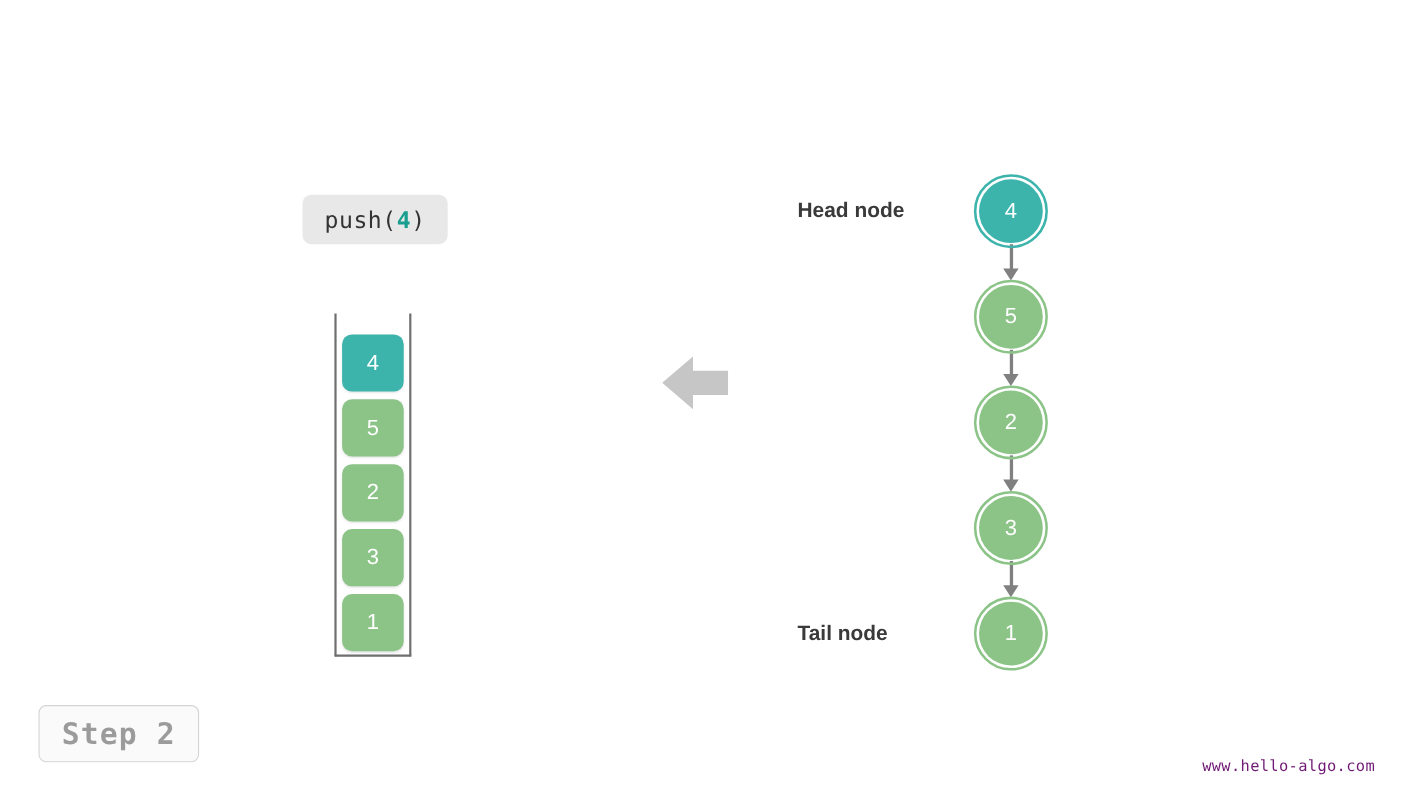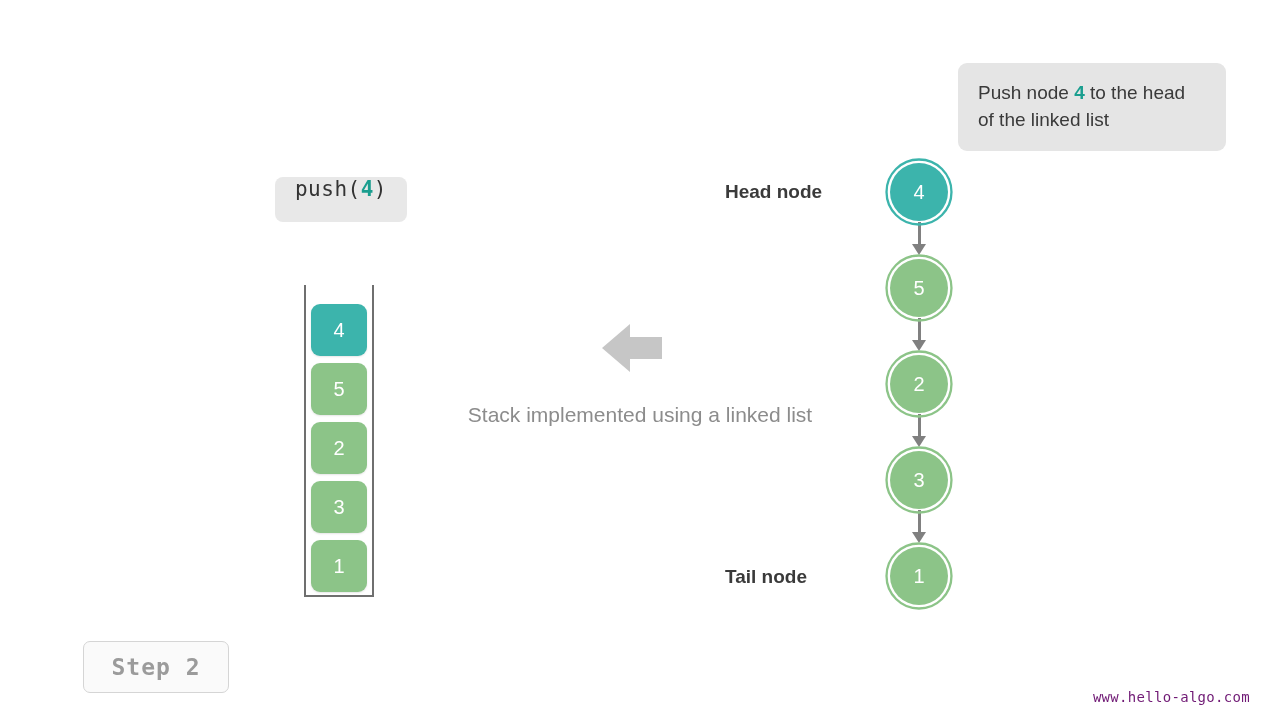--- a/index.html
+++ b/index.html
@@ -40,21 +40,21 @@
   .op-label {
     position: absolute;
     left: 275px;
     top: 177px;
     width: 132px;
     height: 45px;
     box-sizing: border-box;
     background: #e8e8e8;
     border-radius: 8px;
     display: flex;
-    align-items: flex-start;
+    align-items: center;
     justify-content: center;
     font-family: "DejaVu Sans Mono", monospace;
     font-size: 21px;
     color: #333333;
     letter-spacing: 0.5px;
   }
   .op-label .hl {
     color: #1a9e8f;
     font-weight: bold;
   }
@@ -187,46 +187,42 @@
     width: 146px;
     height: 52px;
     box-sizing: border-box;
     background: #fafafa;
     border: 1px solid #d5d5d5;
     border-radius: 7px;
     display: flex;
     align-items: center;
     justify-content: center;
     font-family: "DejaVu Sans Mono", monospace;
-    font-size: 23px;
+    font-size: 27px;
     font-weight: bold;
     color: #9b9b9b;
     letter-spacing: 1px;
-    margin-left: 48px;
   }
 
   
   .watermark {
     position: absolute;
     right: 30px;
     bottom: 15px;
     color: #701a75;
     font-family: "DejaVu Sans Mono", monospace;
     font-size: 14px;
     letter-spacing: 0.3px;
   }
 </style>
 </head>
 <body>
 
 <div id="stage">
 
-  <div class="tooltip-box">
-    <span>Push node </span><span class="hl">4</span><span> to the head of the linked list</span>
-  </div>
 
   <div class="op-label">
     <span>push</span>
       <span>(</span>
       <span class="hl">4</span>
       <span>)</span>
   </div>
 
   <div class="stack-container">
     <div class="stack-wall left"></div>
@@ -250,21 +246,20 @@
         </div>
     </div>
   </div>
 
   <div class="mid-arrow">
     <svg width="60" height="56" viewBox="0 0 60 56" aria-hidden="true">
       <polygon points="0,28 28,4 28,17 60,17 60,39 28,39 28,52" fill="#c6c6c6"></polygon>
     </svg>
   </div>
 
-  <div class="mid-caption">Stack implemented using a linked list</div>
 
   <div class="ll-area">
 
     <div class="ll-edge" style="left:188px; top:72px; height:30px;"></div>
     <div class="ll-arrowhead" style="left:182px; top:94px;"></div>
 
     <div class="ll-edge" style="left:188px; top:168px; height:30px;"></div>
     <div class="ll-arrowhead" style="left:182px; top:190px;"></div>
 
     <div class="ll-edge" style="left:188px; top:264px; height:30px;"></div>

